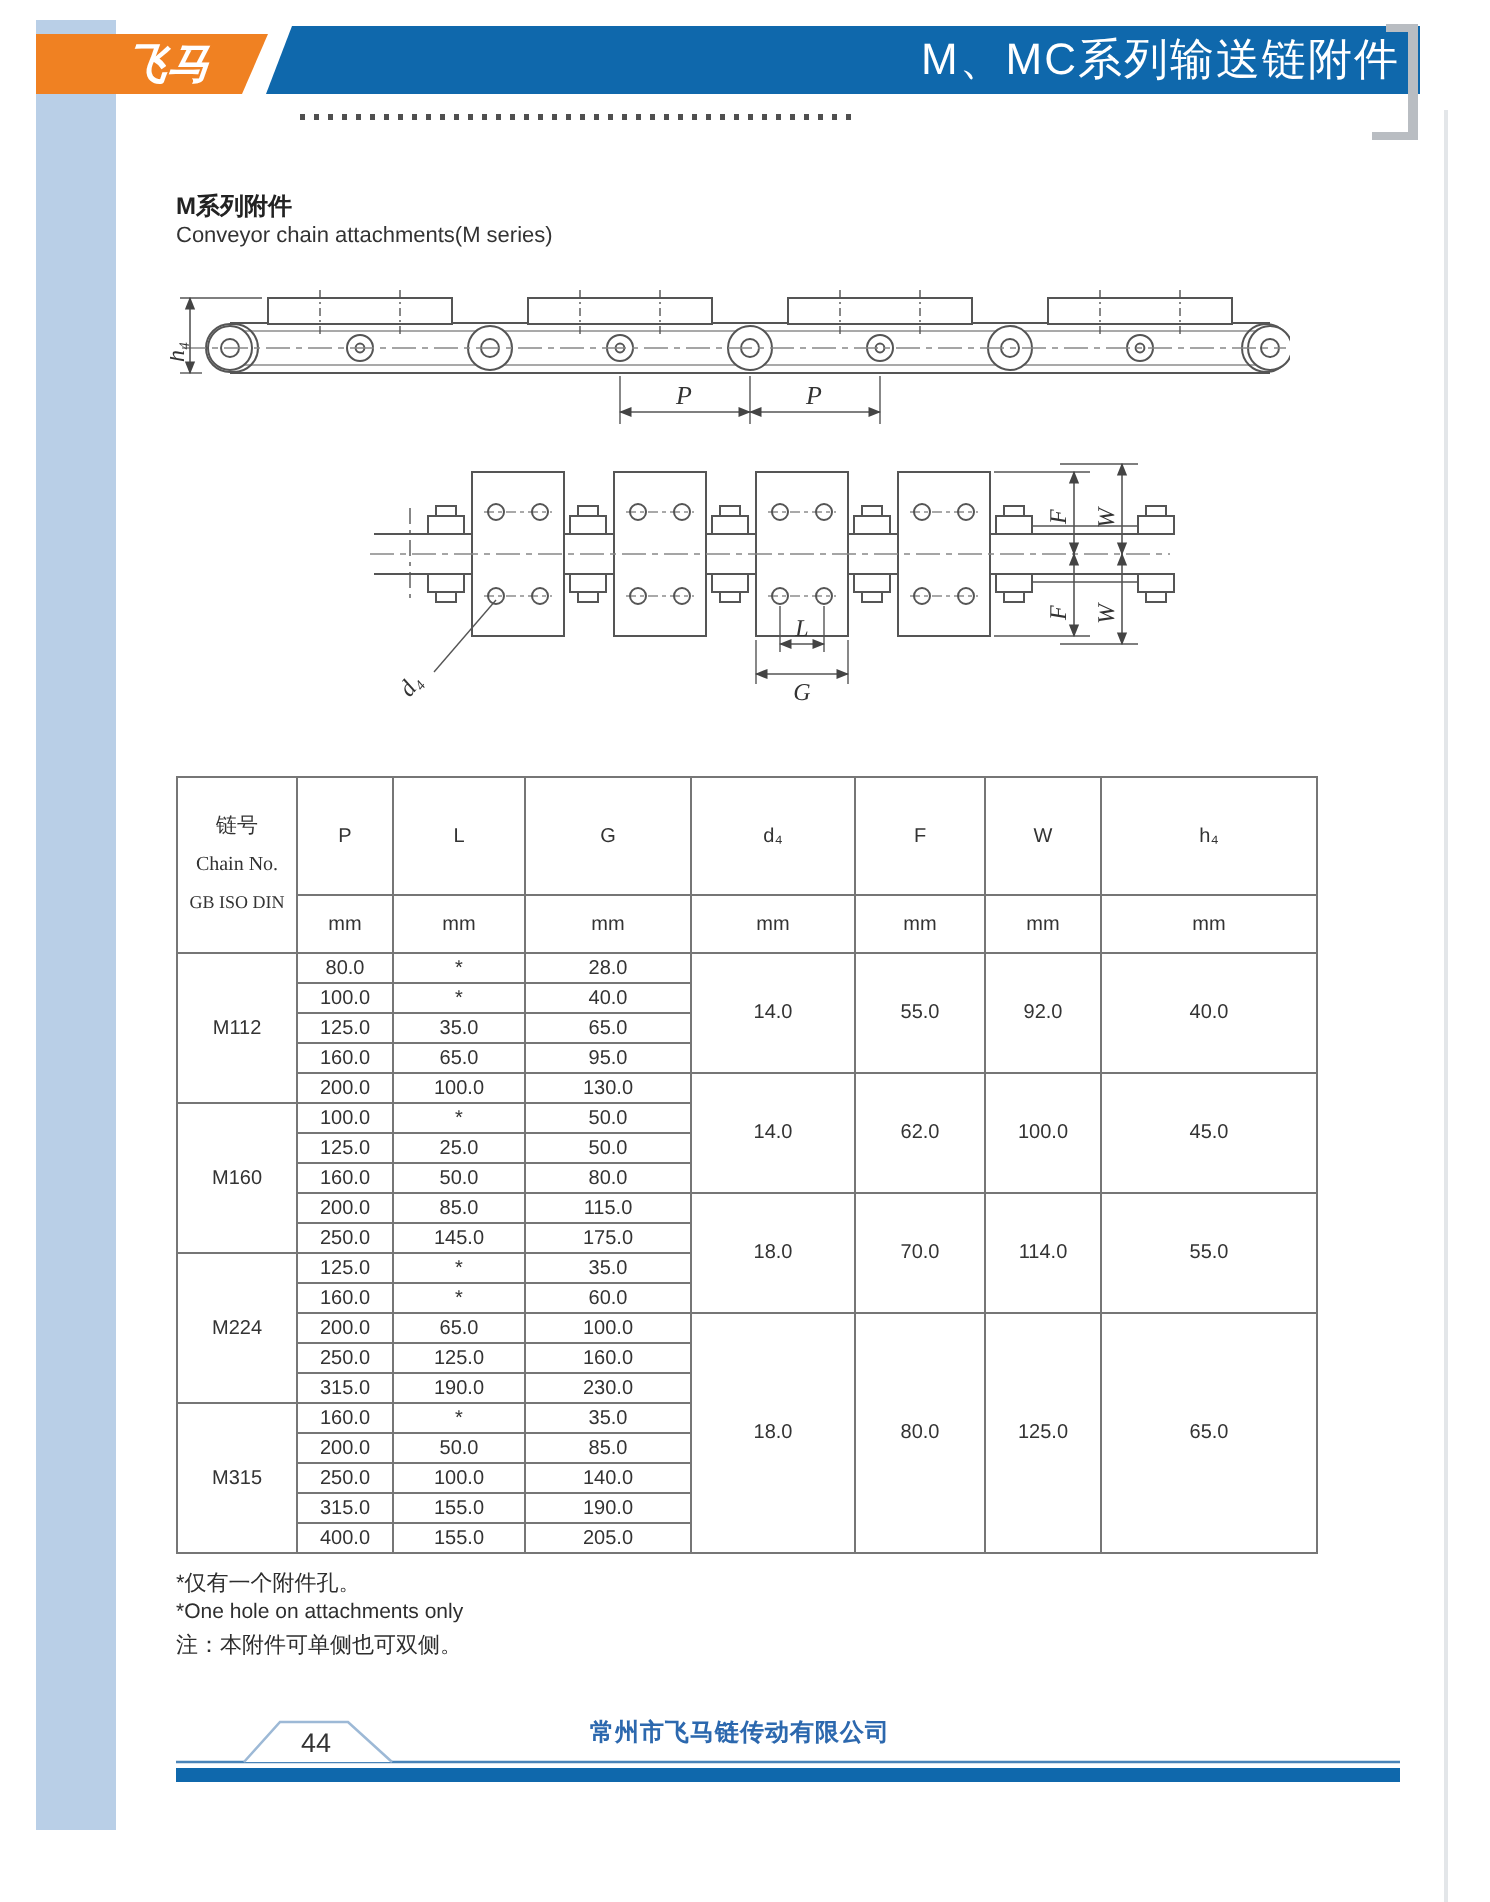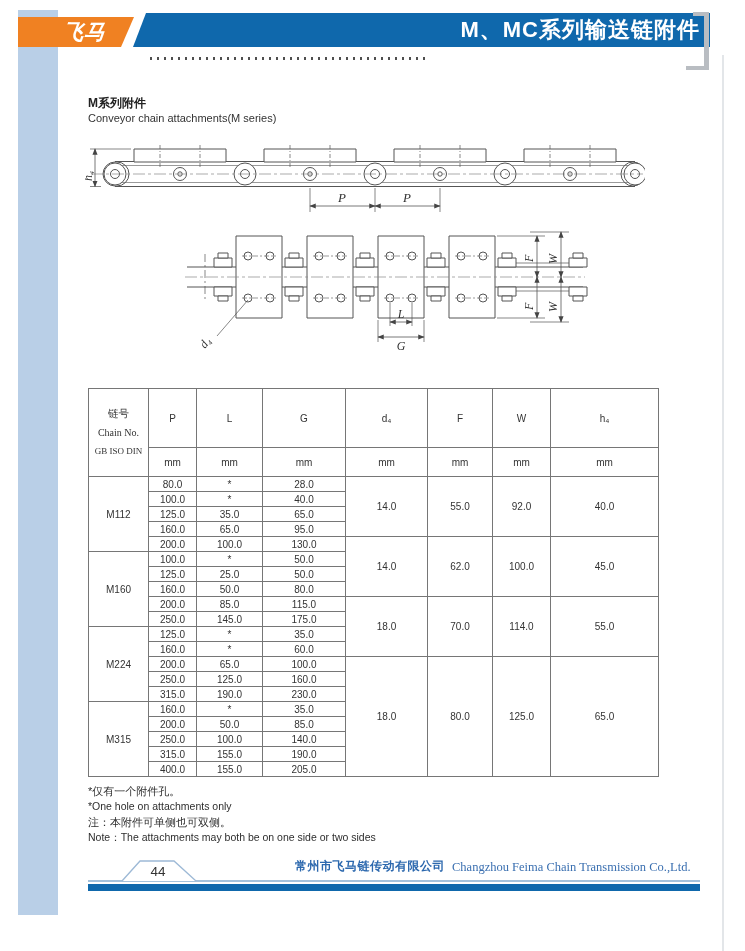--- a/index.html
+++ b/index.html
@@ -11,21 +11,21 @@
 
   
   #stripe { left:18px; top:10px; width:40px; height:905px; background:#b9cfe7; }
   
   #edge-right { left:722px; top:55px; width:2px; height:896px; background:#e3e6e9; }
 
   
   #banner-blue {
     left:133px; top:13px; width:577px; height:34px; background:#0f68ac;
     clip-path:polygon(13px 0, 100% 0, 100% 100%, 0 100%);
-    color:#ffffff; font-size:22px; font-weight:bold; letter-spacing:1px;
+    color:#ffffff; font-size:22px; font-weight:normal; letter-spacing:1px;
     line-height:34px; text-align:right; padding-right:10px; box-sizing:border-box;
   }
   #banner-orange {
     left:18px; top:17px; width:116px; height:30px; background:#f08122;
     clip-path:polygon(0 0, 100% 0, calc(100% - 13px) 100%, 0 100%);
   }
   #brand-logo {
     left:44px; top:18px; width:80px; text-align:center; color:#ffffff;
     font-size:21px; font-weight:bold; font-style:italic;
     font-family:"Liberation Serif", serif; transform:skewX(-6deg);
@@ -447,24 +447,22 @@
           <td>155.0</td>
           <td>205.0</td>
         </tr>
       </tbody>
     </table>
   </div>
 
   <div id="note1" class="abs note">*仅有一个附件孔。</div>
   <div id="note2" class="abs note">*One  hole on attachments only</div>
   <div id="note3" class="abs note">注：本附件可单侧也可双侧。</div>
-  <div id="note4" class="abs note">Note：The attachments may both be on one side or two sides</div>
 
   <svg id="footer-svg" class="abs" width="612" height="40" viewBox="0 0 612 40">
     <line x1="0" y1="26" x2="612" y2="26" stroke="#4a84b8" stroke-width="1.2"></line>
     <path d="M34 26 L52 6 L86 6 L108 26" fill="#ffffff" stroke="#9db9d6" stroke-width="1.3"></path>
     <text x="70" y="21" text-anchor="middle" font-size="13.5" fill="#222" style="font-style:normal; font-family:'Liberation Sans',sans-serif;">44</text>
     <rect x="0" y="29" width="612" height="7" fill="#0f68ac"></rect>
   </svg>
   <div id="company-cn" class="abs">常州市飞马链传动有限公司</div>
-  <div id="company-en" class="abs">Changzhou Feima Chain Transmission Co.,Ltd.</div>
 
 </div>
 
 </body></html>

